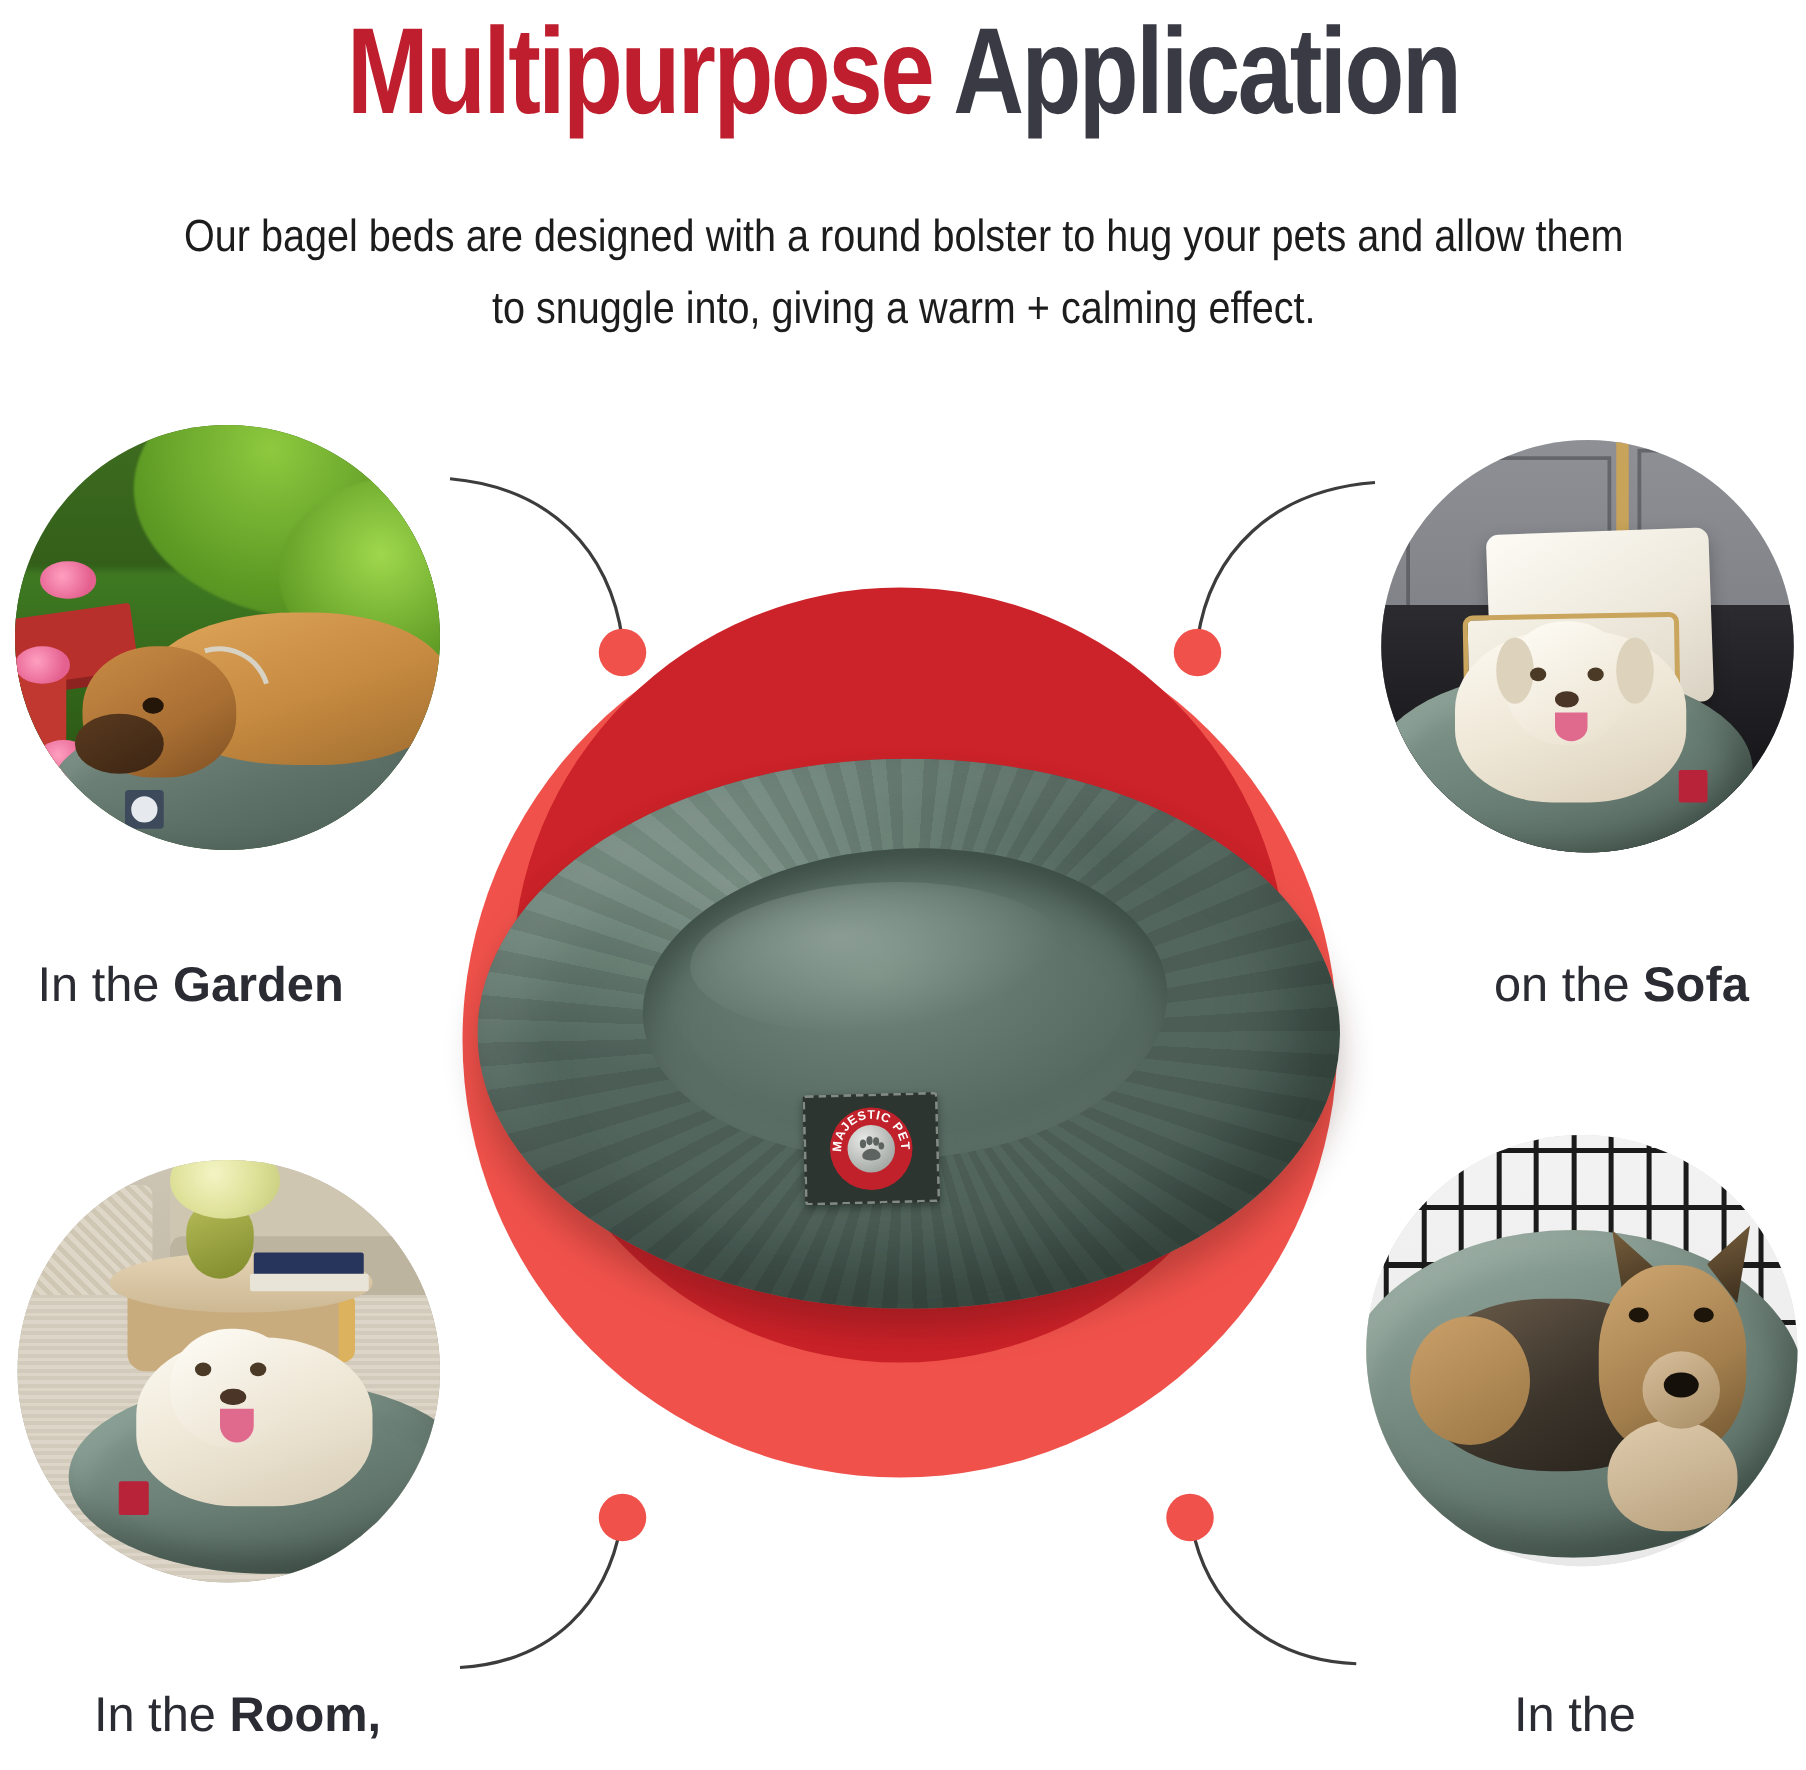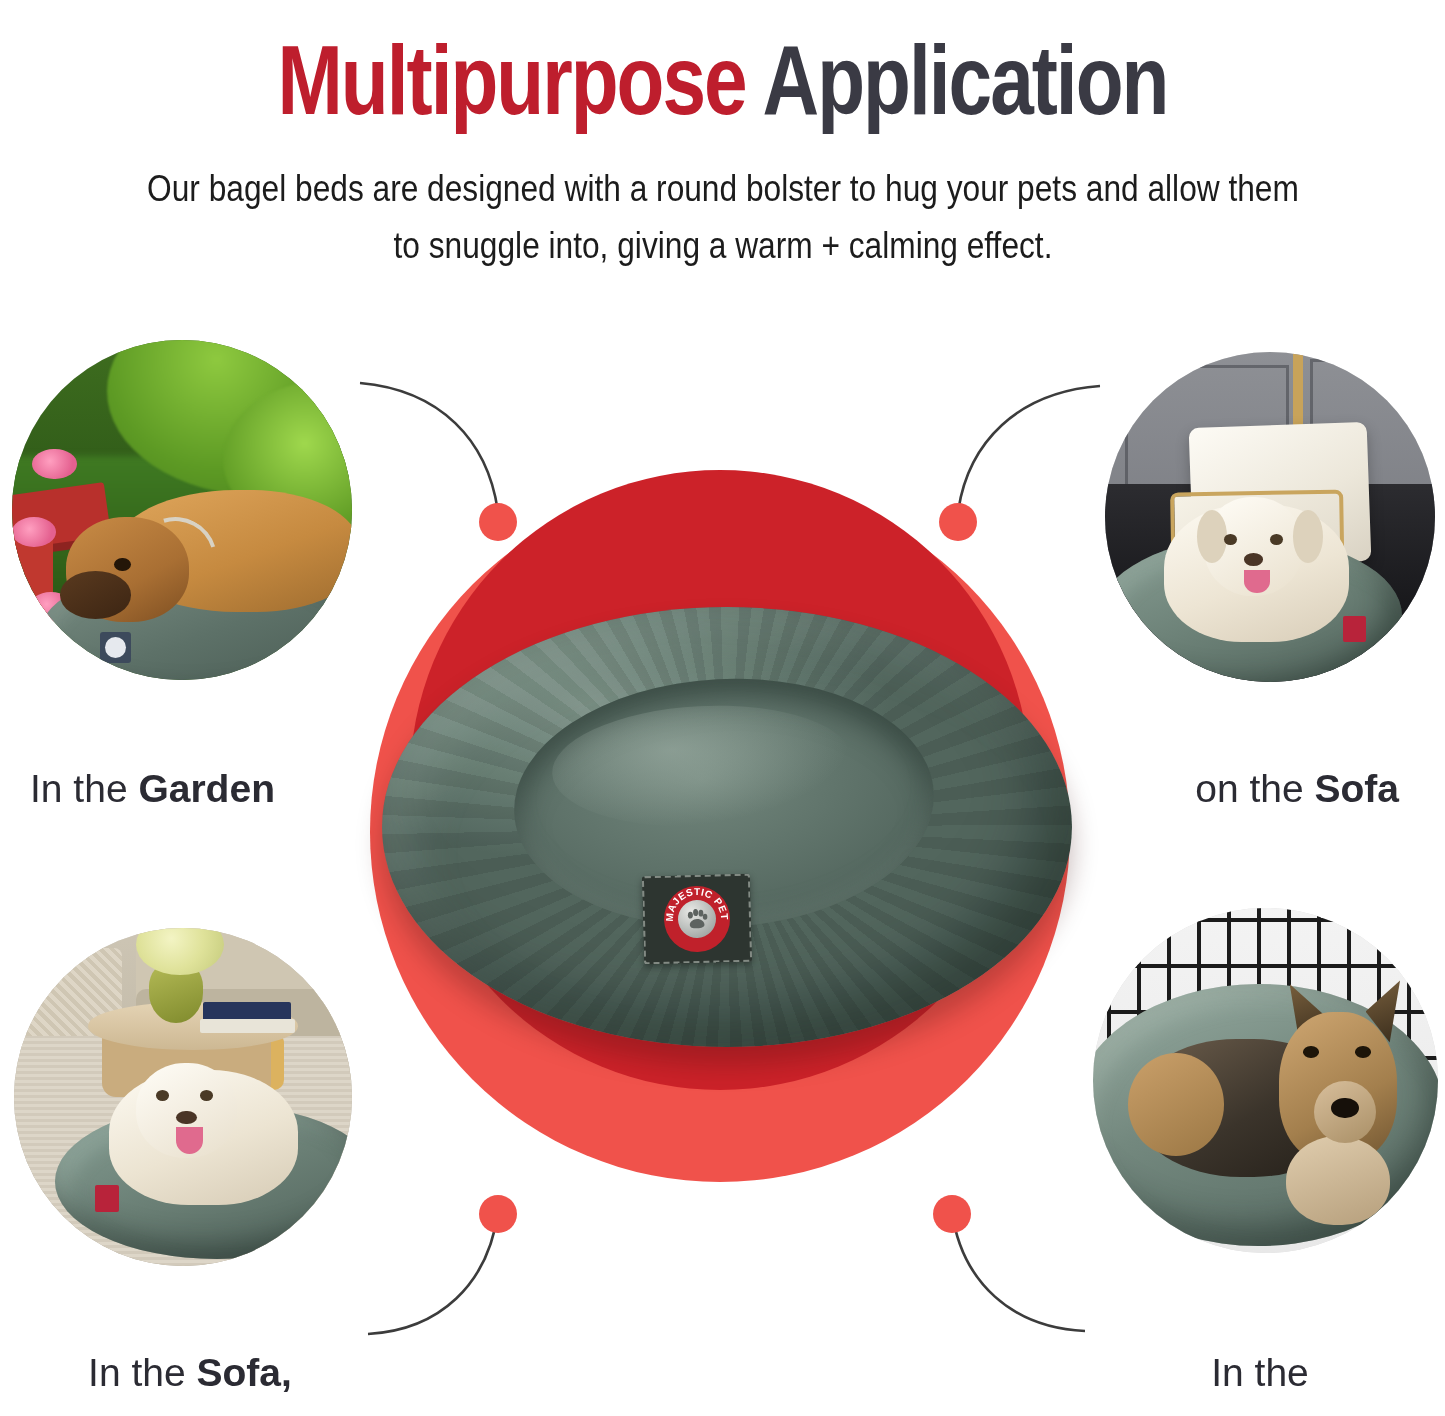--- a/index.html
+++ b/index.html
@@ -21,21 +21,20 @@
     overflow: hidden;
   }
 
   
   .header {
     position: absolute;
     left: 0;
     top: 0;
     width: 1445px;
     text-align: center;
-    margin-top: 24px;
   }
   .title {
     margin: 0;
     padding: 0;
     font-size: 98px;
     line-height: 112px;
     font-weight: 700;
     letter-spacing: -2.5px;
     white-space: nowrap;
     transform: scaleX(0.80);
@@ -598,21 +597,21 @@
 
   <div class="caption" style="left:30px; top:714px; width:330px; text-align:left;">
     <span>In the </span><b>Garden</b>
   </div>
 
   <div class="caption" style="left:1069px; top:714px; width:330px; text-align:right;">
     <span>on the </span><b>Sofa</b>
   </div>
 
   <div class="caption" style="left:20px; top:1298px; width:340px; text-align:center;">
-    <span>In the </span><b>Sofa,</b><br>
+    <span>In the </span><b>Room,</b><br>
     
   </div>
 
   <div class="caption" style="left:1090px; top:1298px; width:340px; text-align:center;">
     <span>In the</span><br>
     
   </div>
 
 </div>
 

